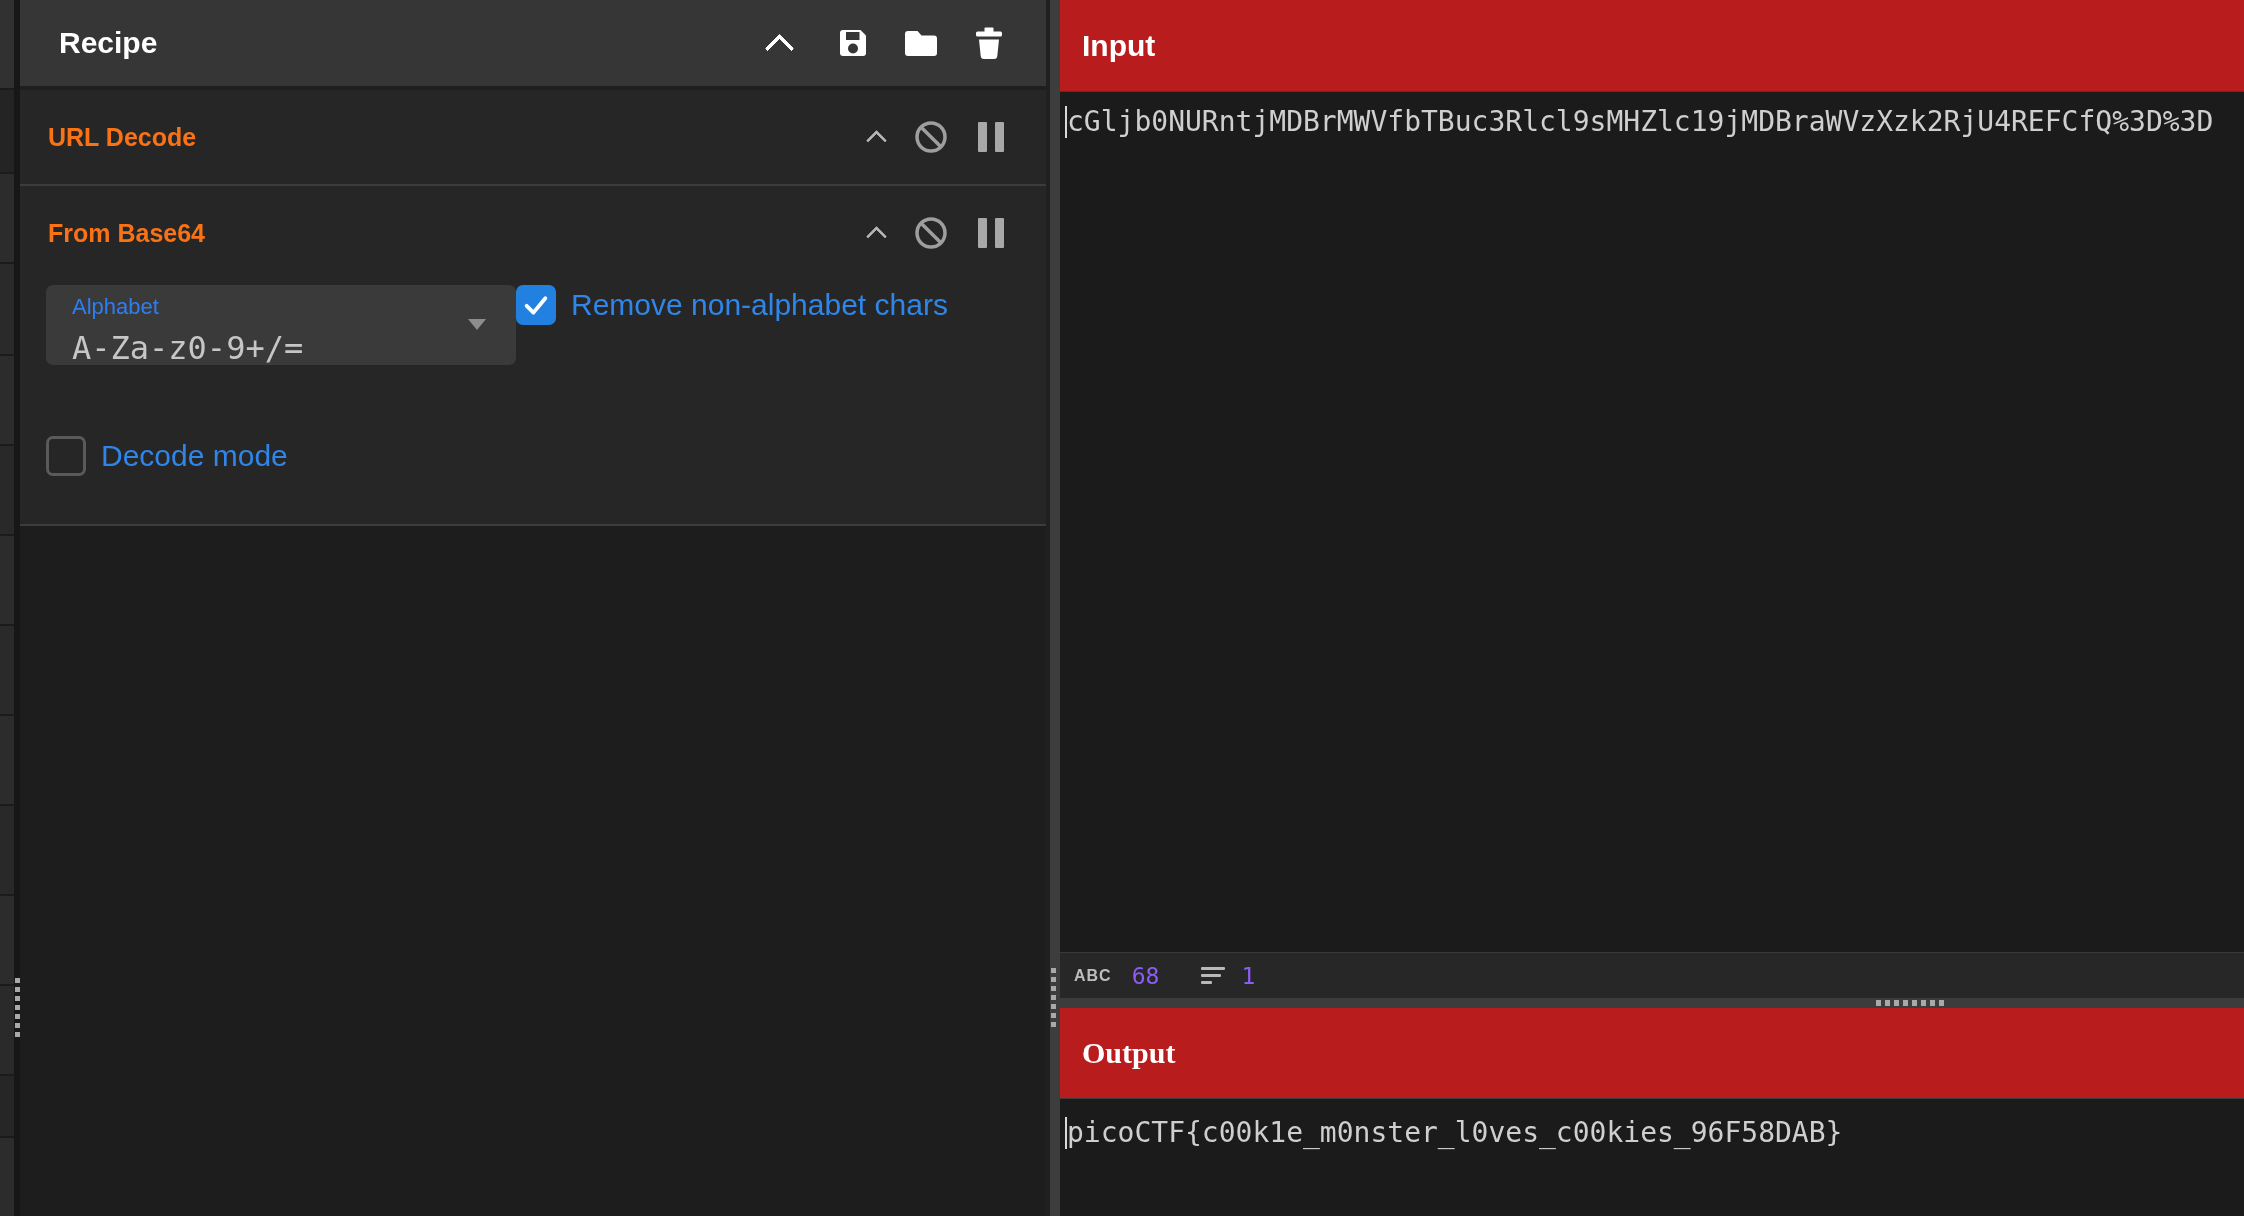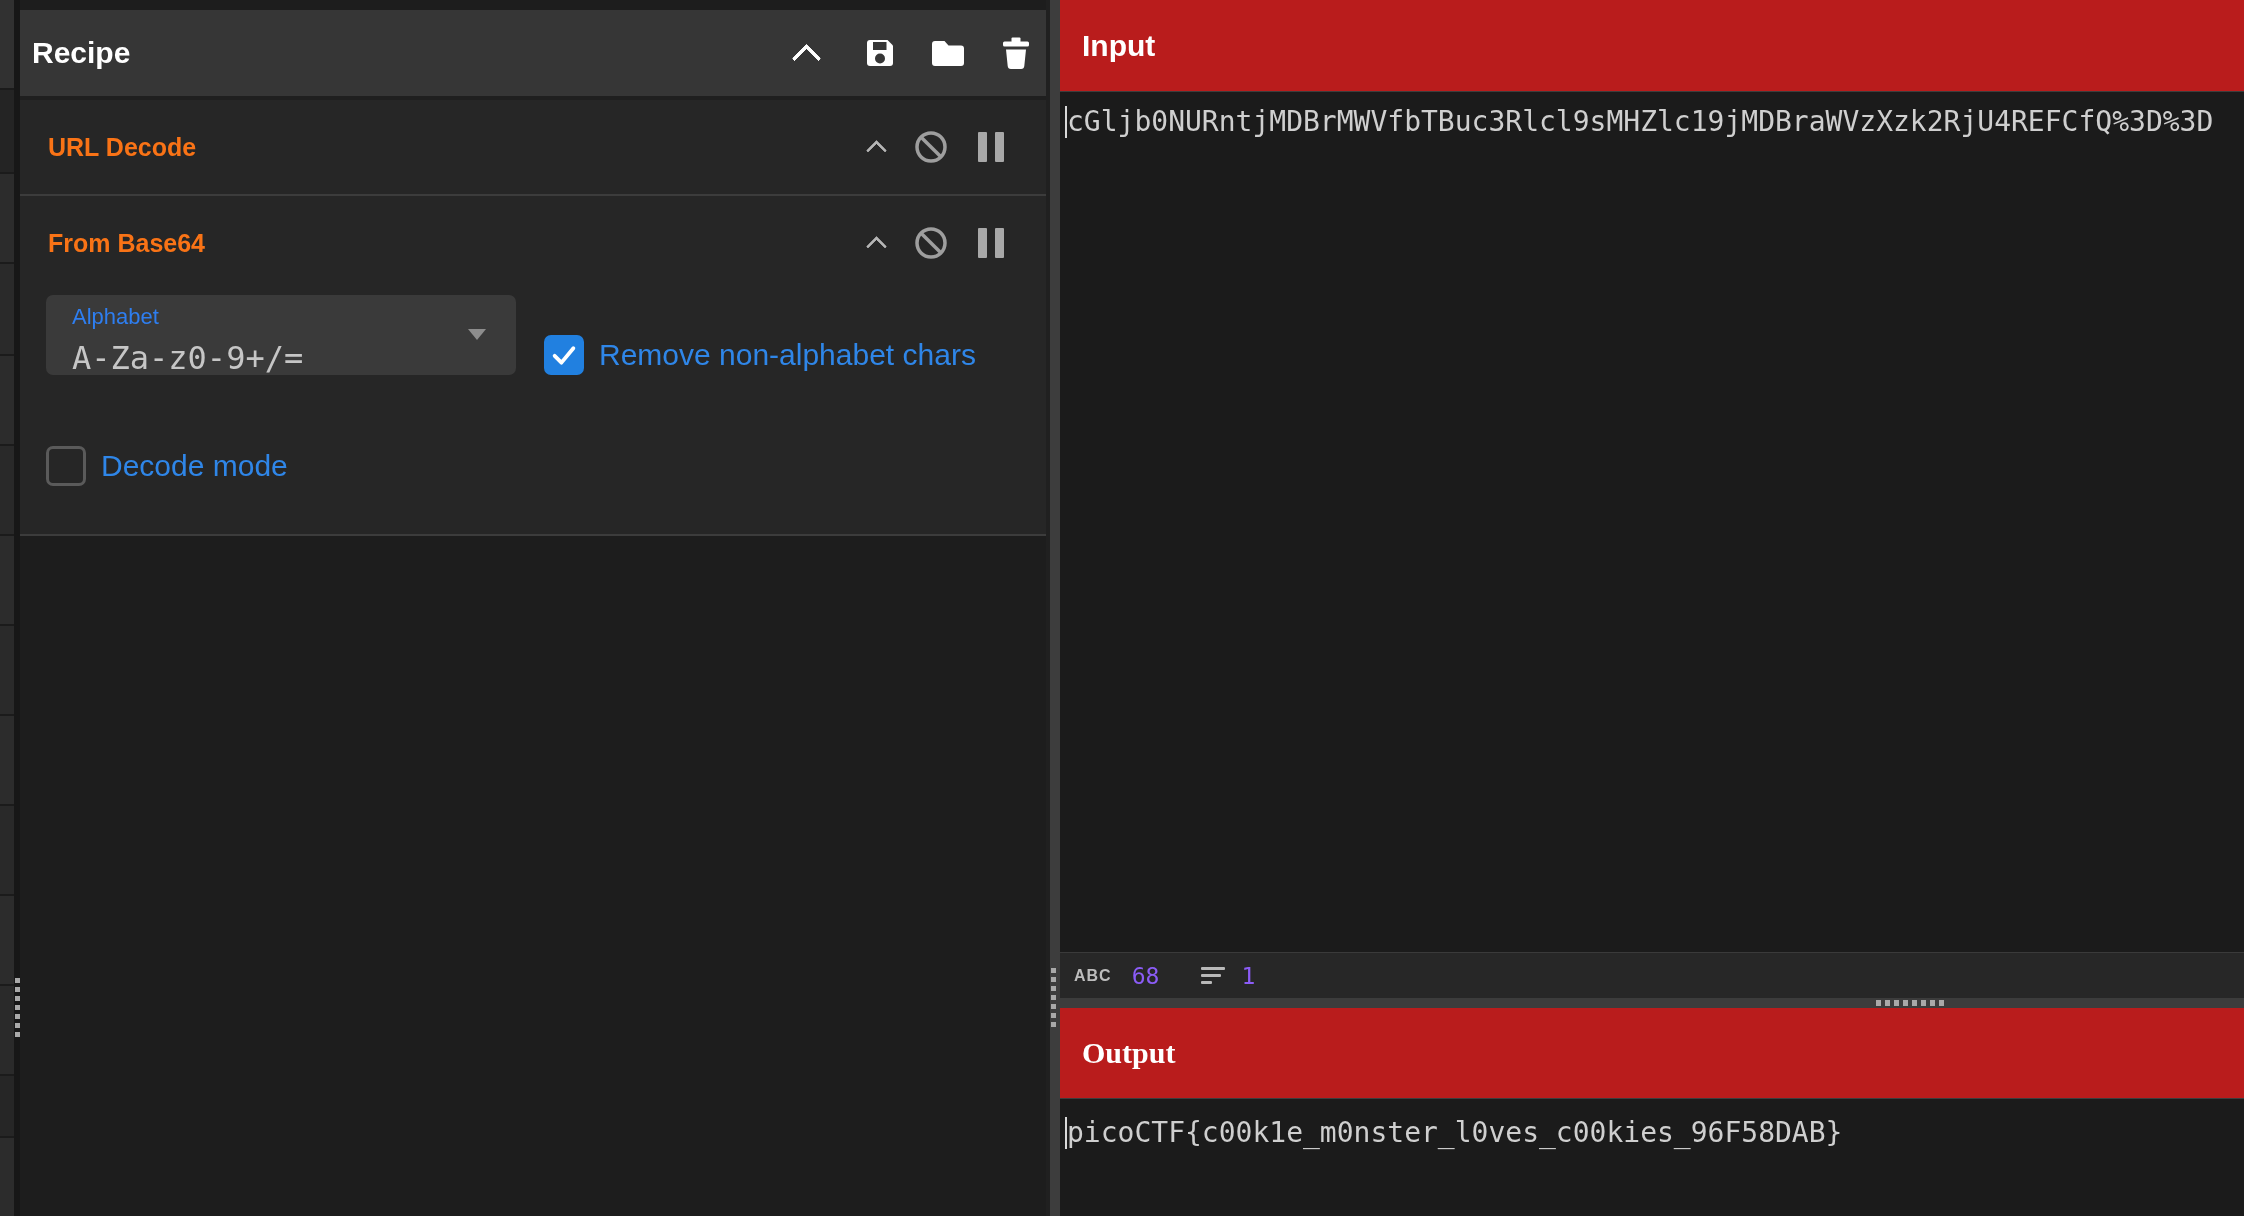--- a/index.html
+++ b/index.html
@@ -11,37 +11,37 @@
   .ops-strip .blk { width:14px; margin-bottom:2px; }
 
   .v-splitter-left { position:absolute; left:14px; top:0; width:6px; height:1216px; background:#171717; }
   .grip-v { width:5px; height:62px; background:repeating-linear-gradient(to bottom,#a9a9a9 0 5px,transparent 5px 9px); }
   .grip-left { position:absolute; left:15px; top:978px; }
   .grip-mid  { position:absolute; left:1051px; top:968px; }
 
   
   .recipe-pane { position:absolute; left:20px; top:0; width:1026px; height:1216px; background:#1d1d1d; }
   .recipe-header { height:90px; background:#363636; border-bottom:4px solid #1f1f1f;
-                   display:flex; align-items:center; padding:0 12px;margin-top:10px; }
+                   display:flex; align-items:center; padding:0 39px; }
   .pane-title { font-size:30px; font-weight:700; color:#ffffff; }
   .recipe-header .hdr-icons { margin-left:auto; display:flex; align-items:center; gap:31px; }
 
   .chev-up-lg { width:21px; height:21px; border-top:4px solid #ffffff; border-left:4px solid #ffffff;
                 transform:rotate(45deg); margin-top:10px; margin-right:14px; border-radius:2px; }
   .chev-up-sm { width:15px; height:15px; border-top:3px solid #b5b5b5; border-left:3px solid #b5b5b5;
                 transform:rotate(45deg); margin-top:7px; border-radius:1px; }
 
   .op-card { background:#262626; border-bottom:2px solid #3c3c3c; }
   .op-head { height:94px; display:flex; align-items:center; padding:0 42px 0 28px; }
   .op-title { font-size:25px; font-weight:700; color:#f97316; }
   .op-icons { margin-left:auto; display:flex; align-items:center; gap:30px; }
   .pause-ic { display:flex; gap:8px; }
   .pause-ic i { display:block; width:9px; height:30px; background:#a8a8a8; border-radius:1px; }
 
-  .args-row { display:flex; align-items:flex-end; margin:5px 26px 0 26px; gap:28px; }
+  .args-row { display:flex; align-items:flex-start; margin:5px 26px 0 26px; }
   .dropdown { position:relative; width:470px; height:80px; background:#3a3a3a; border-radius:7px;
               padding:9px 0 0 26px; }
   .dd-label { font-size:22px; color:#2e7ef0; }
   .dd-value { font-family:"DejaVu Sans Mono", monospace; font-size:32px; color:#c6c6c6; margin-top:9px; }
   .dd-caret { position:absolute; right:30px; top:34px; width:0; height:0;
               border-left:9px solid transparent; border-right:9px solid transparent;
               border-top:11px solid #8d8d8d; }
 
   .check-row { display:flex; align-items:center; gap:15px; }
   .checkbox { width:40px; height:40px; border-radius:7px; border:3px solid #5a5a5a; background:transparent;

